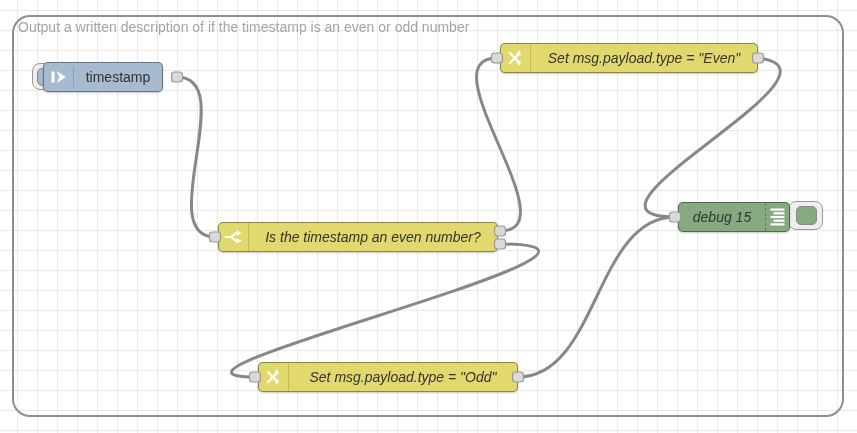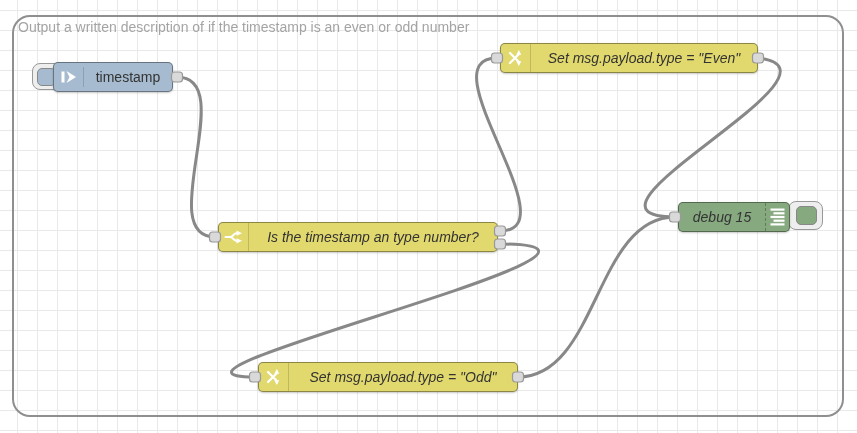--- a/index.html
+++ b/index.html
@@ -66,21 +66,21 @@
   .node .lbl {
     flex: 1;
     display: flex; align-items: center; justify-content: center;
     font-size: 14px;
     color: #333333;
     white-space: nowrap;
     padding: 0 4px;
   }
   .node .lbl.it { font-style: italic; }
 
-  .node-inject      { left: 53px;  top: 62px;  width: 120px; background: #a6bbcf; align-items: center; }
+  .node-inject      { left: 43px;  top: 62px;  width: 120px; background: #a6bbcf; align-items: center; }
   .node-switch      { left: 218px; top: 222px; width: 280px; background: #e2d96e; }
   .node-change-even { left: 500px; top: 43px;  width: 258px; background: #e2d96e; }
   .node-change-odd  { left: 258px; top: 362px; width: 260px; background: #e2d96e; }
   .node-debug       { left: 678px; top: 202px; width: 112px; background: #87a980; }
 
   .side-button {
     position: absolute;
     box-sizing: border-box;
     border: 1.5px solid #999999;
     border-radius: 8px;
@@ -131,21 +131,21 @@
   </div>
 
   <div class="node node-switch">
     <div class="icon-region">
       <svg width="20" height="20" viewBox="0 0 20 20">
         <path d="M1.5 10 H7 M6 10 C9.5 10, 9.5 6.2, 12.5 6.2 M6 10 C9.5 10, 9.5 13.8, 12.5 13.8" stroke="#ffffff" stroke-width="2" fill="none" stroke-linecap="round"></path>
         <path d="M12.5 3.6 L18 6.2 L12.5 8.8 Z" fill="#ffffff"></path>
         <path d="M12.5 11.2 L18 13.8 L12.5 16.4 Z" fill="#ffffff"></path>
       </svg>
     </div>
-    <div class="lbl it">Is the timestamp an type number?</div>
+    <div class="lbl it">Is the timestamp an even number?</div>
   </div>
 
   <div class="node node-change-even">
     <div class="icon-region">
       <svg width="20" height="20" viewBox="0 0 20 20">
         <path d="M4 5 L12.5 13.5 M4 15 L12.5 6.5" stroke="#ffffff" stroke-width="2.2" fill="none" stroke-linecap="round"></path>
         <path d="M10.3 13.2 L15.3 13.2 L12.8 18 Z" fill="#ffffff"></path>
         <path d="M10.3 6.8 L15.3 6.8 L12.8 2 Z" fill="#ffffff"></path>
       </svg>
     </div>

